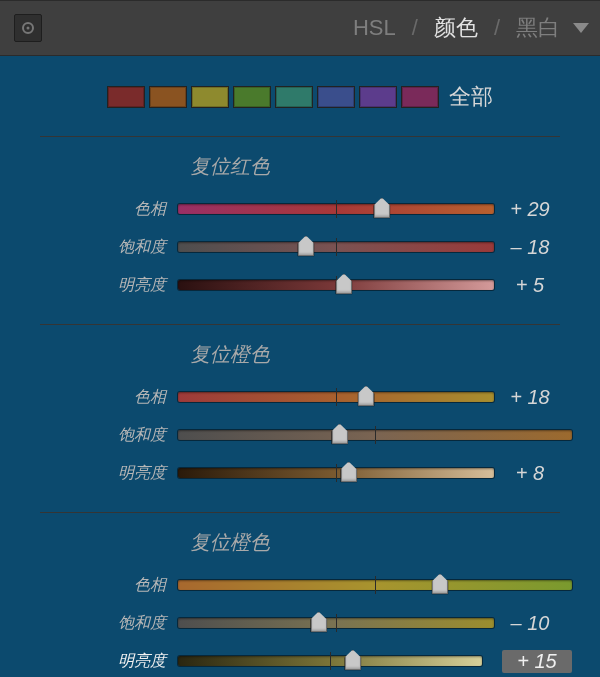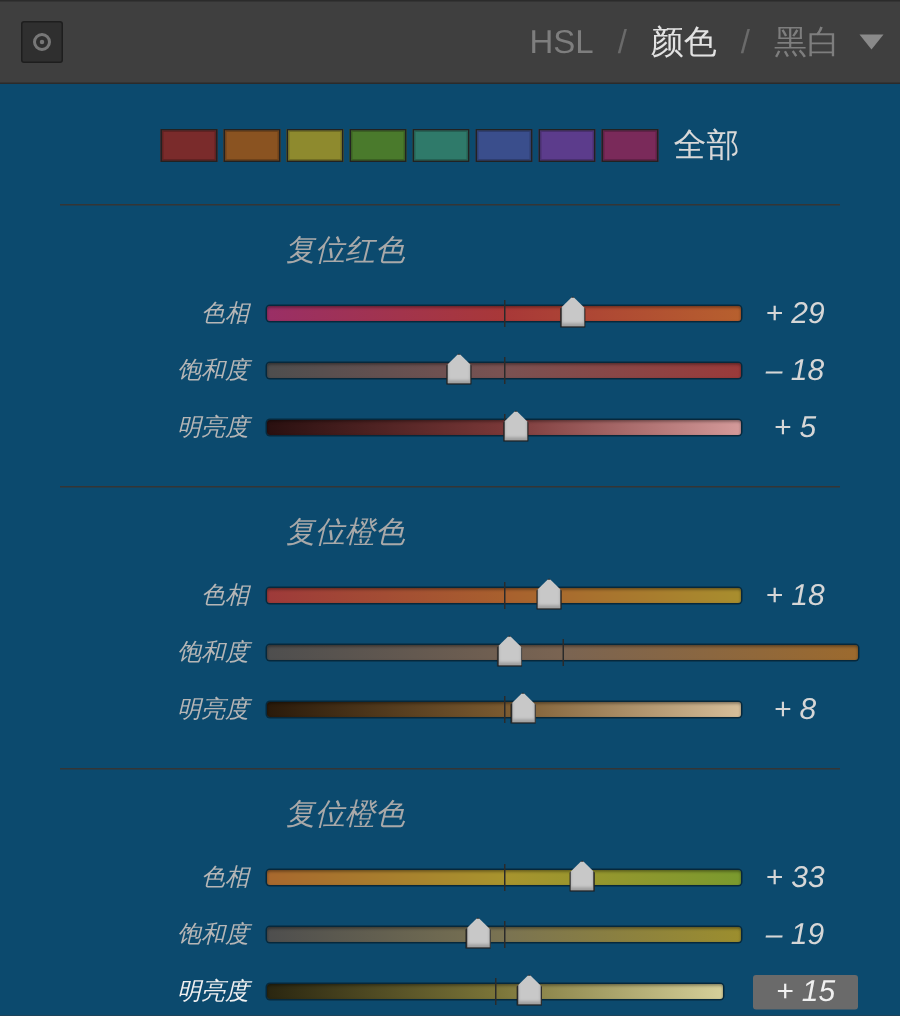--- a/index.html
+++ b/index.html
@@ -173,29 +173,28 @@
       </div>
       <div class="hr"></div>
       <div class="section">
         <div class="section-title">复位橙色</div>
         <div class="row">
           <div class="row-label">色相</div>
           <div class="slider" style="background: linear-gradient(to right, rgb(168, 104, 46) 0%, rgb(168, 148, 46) 50%, rgb(122, 154, 46) 100%);">
             <div class="center-tick"></div>
             <div class="handle" style="left: 66.5%;"></div>
           </div>
-          <div class="value">+ 33</div>
         </div>
         <div class="row">
           <div class="row-label">饱和度</div>
           <div class="slider" style="background: linear-gradient(to right, rgb(78, 78, 78) 0%, rgb(122, 115, 82) 50%, rgb(156, 142, 46) 100%);">
             <div class="center-tick"></div>
             <div class="handle" style="left: 44.5%;"></div>
           </div>
-          <div class="value">– 19</div>
+          <div class="value">– 10</div>
         </div>
         <div class="row selected">
           <div class="row-label">明亮度</div>
           <div class="slider" style="background: linear-gradient(to right, rgb(42, 38, 16) 0%, rgb(122, 116, 56) 50%, rgb(214, 208, 154) 100%);">
             <div class="center-tick"></div>
             <div class="handle" style="left: 57.5%;"></div>
           </div>
           <div class="value">+ 15</div>
         </div>
       </div>

